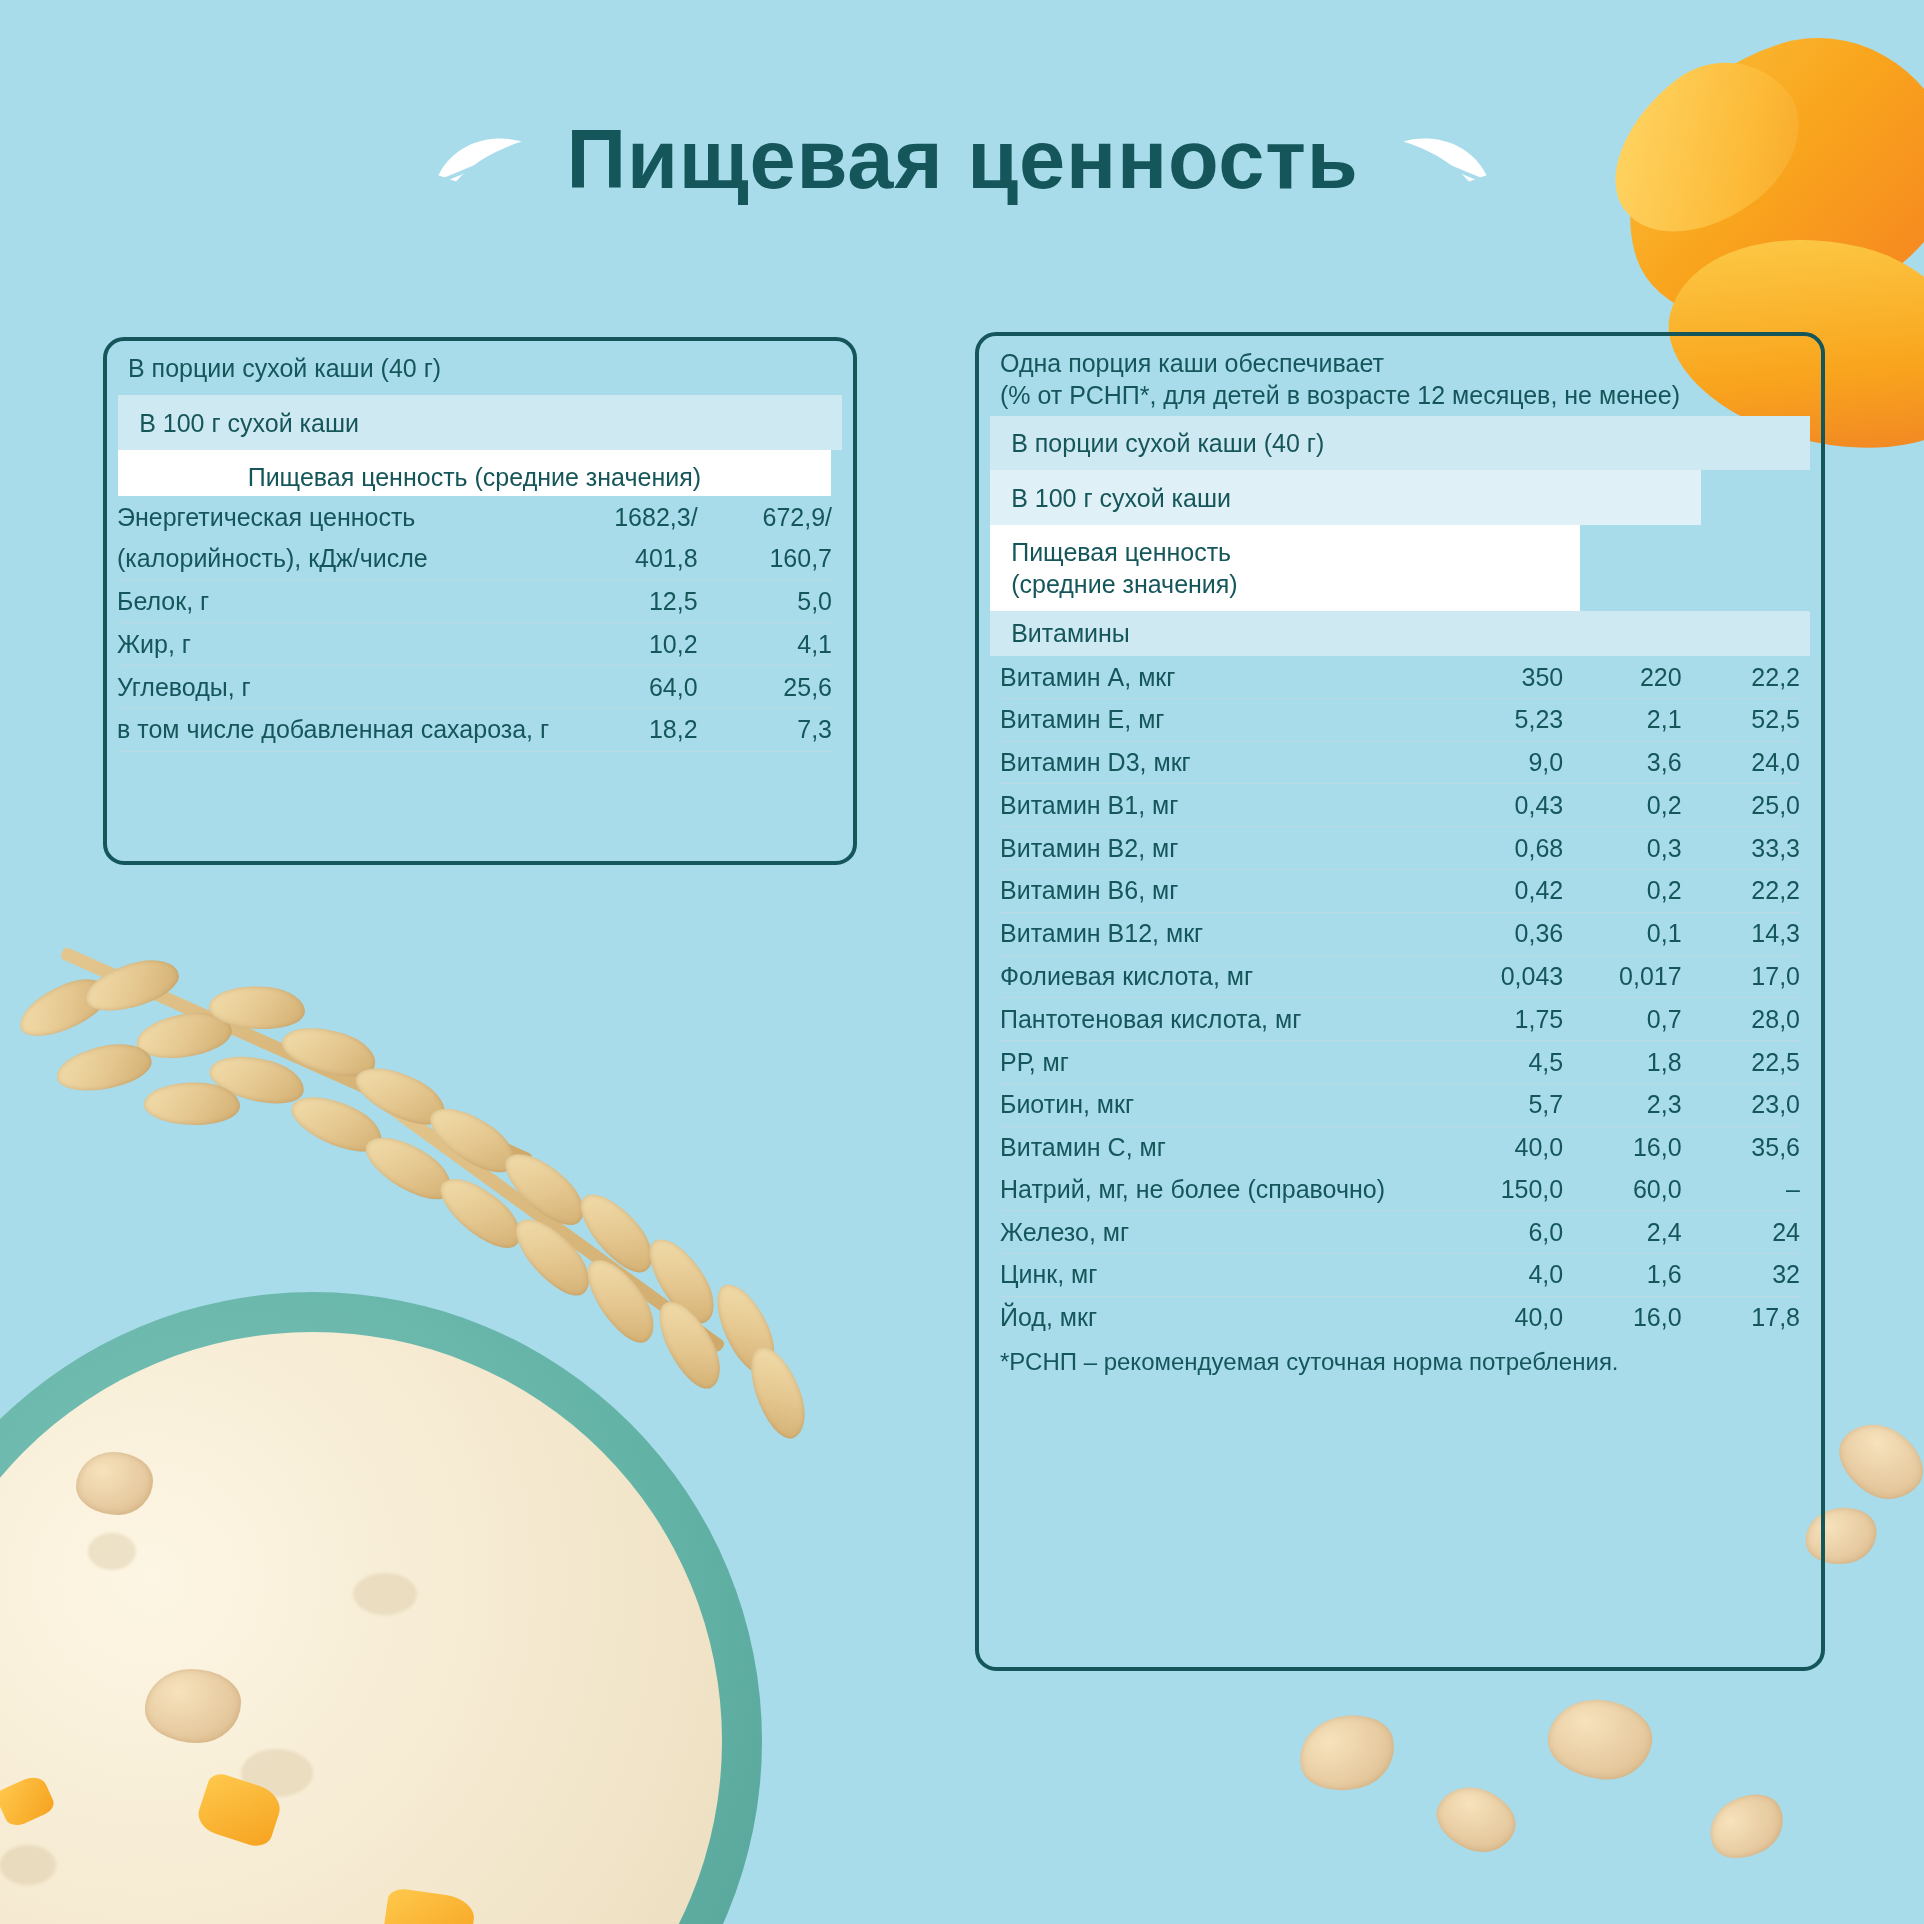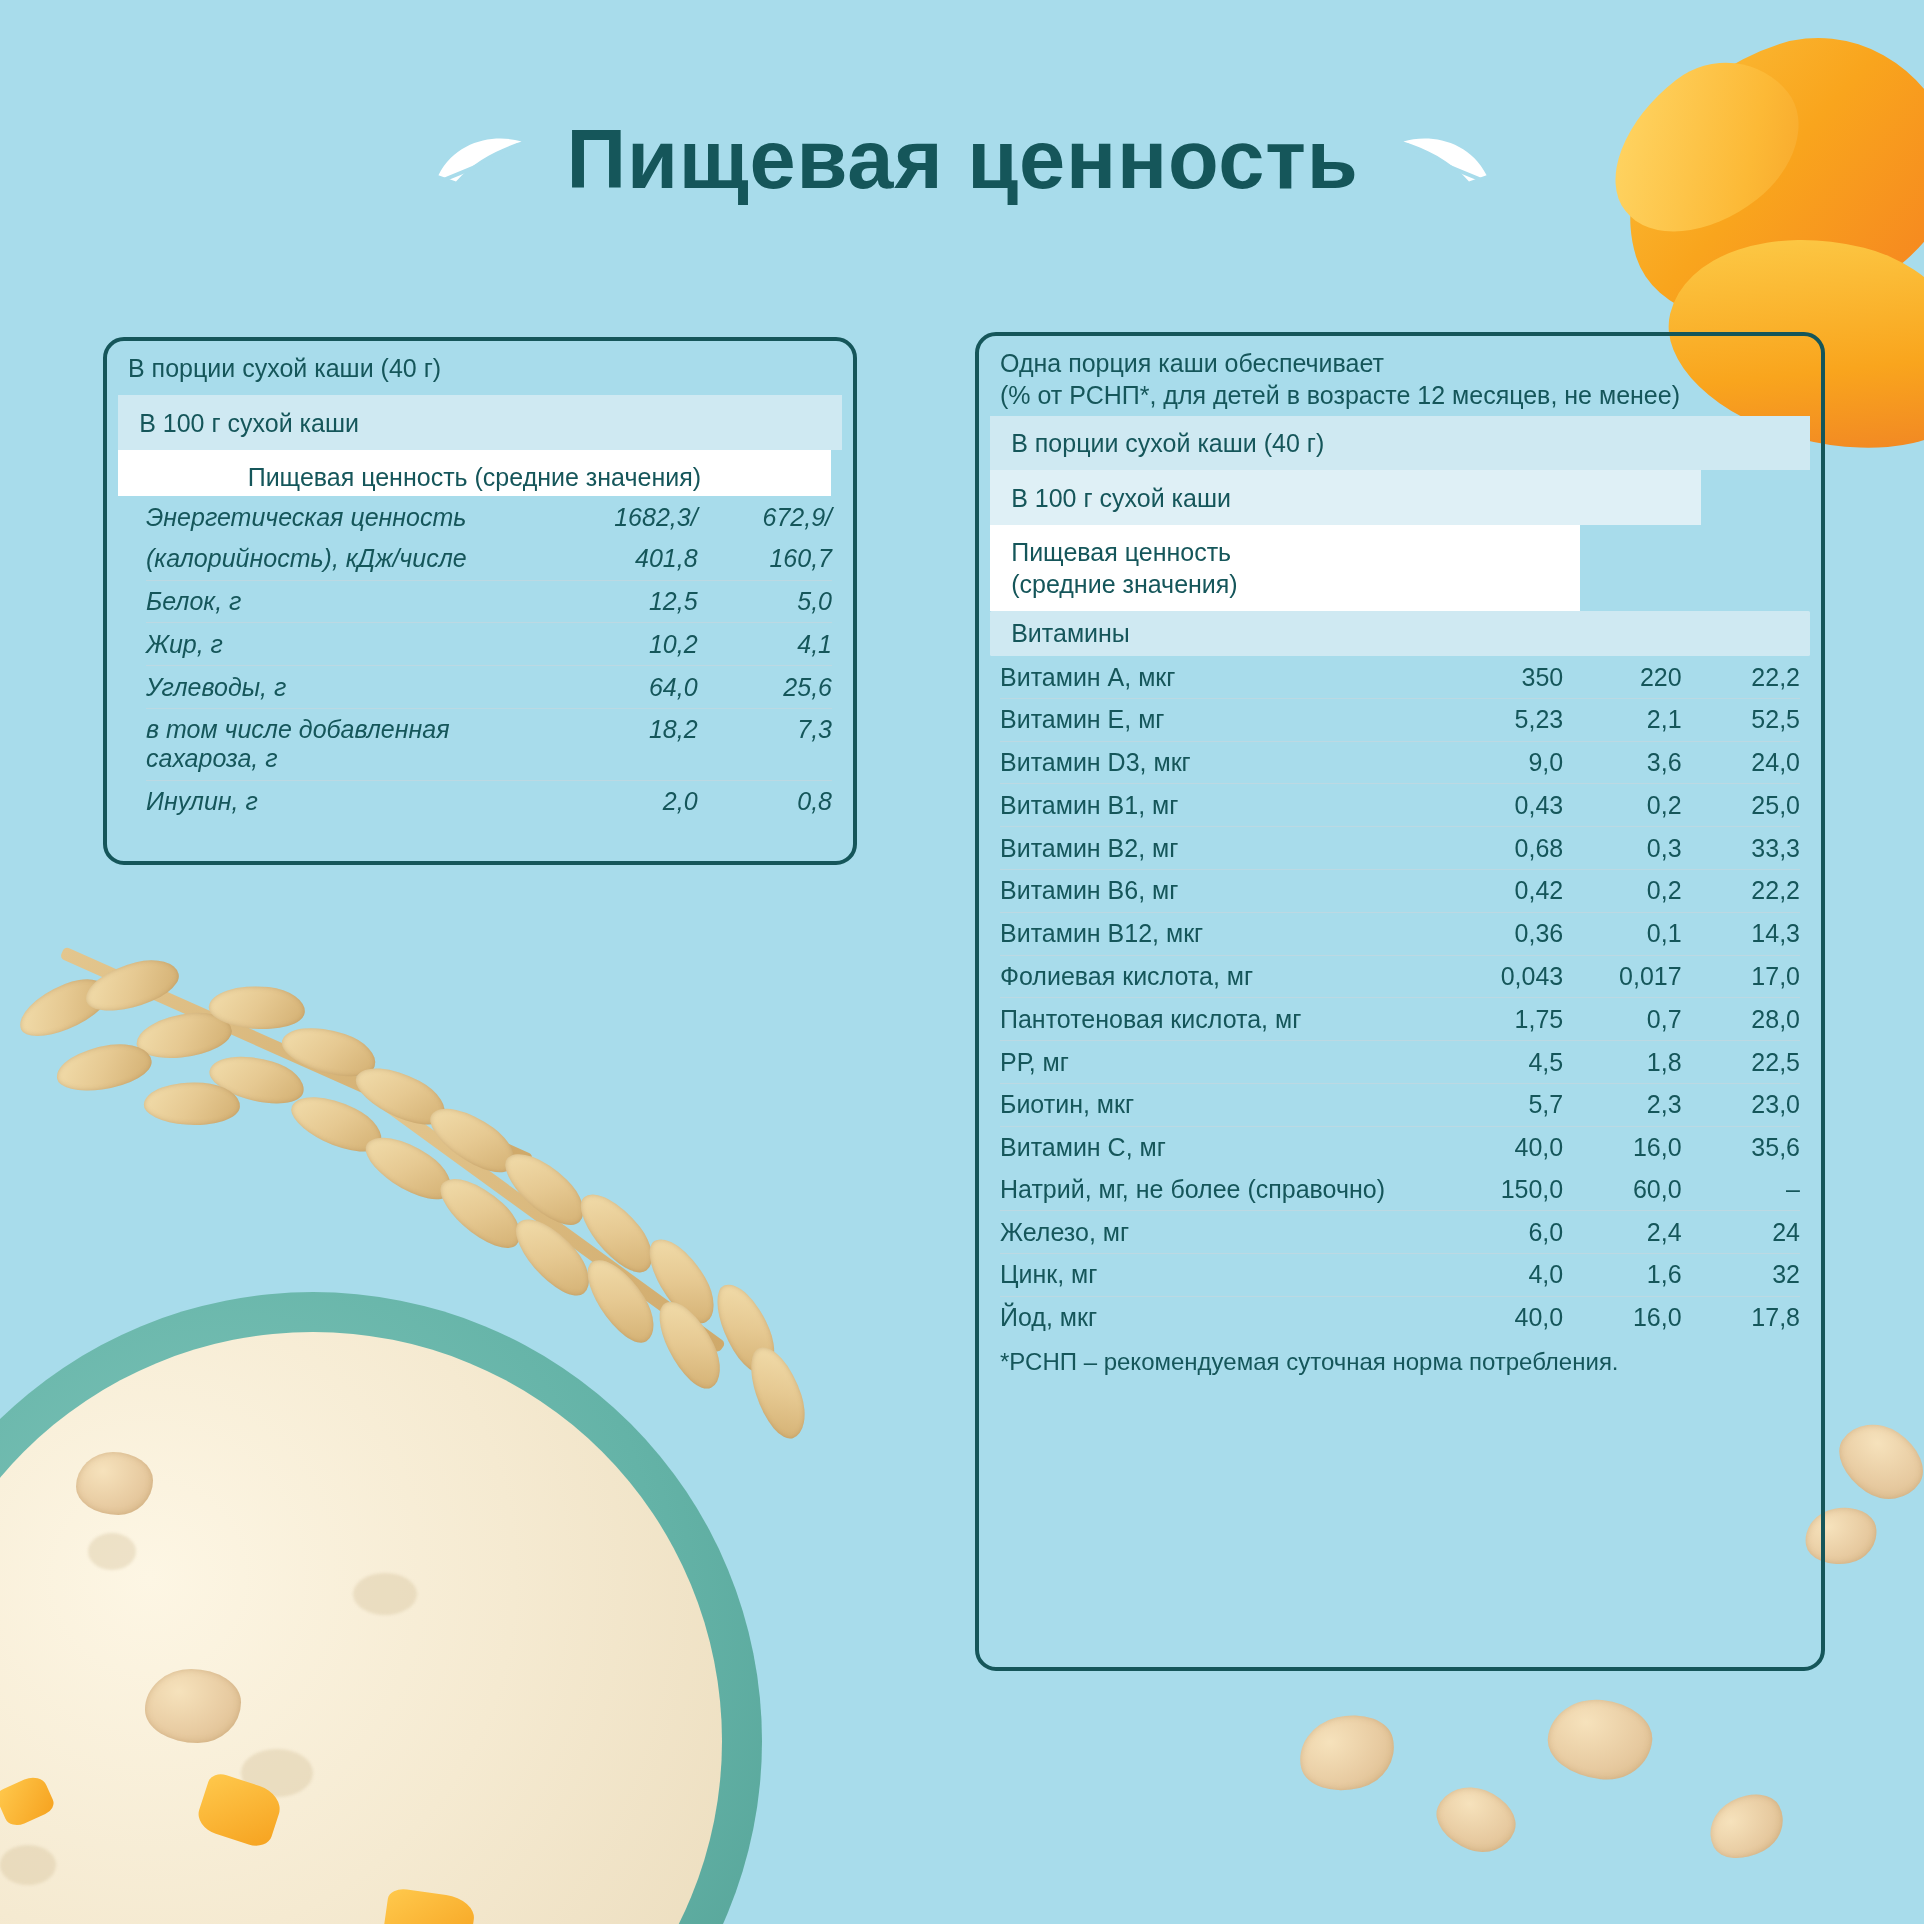--- a/index.html
+++ b/index.html
@@ -155,21 +155,21 @@
     padding: 6.4px 0;
     vertical-align: top;
   }
   .rows td.num {
     text-align: right;
     white-space: nowrap;
     padding-left: 14.4px;
   }
   .row-sep { border-bottom: 1.6px solid #bcd9e3; }
 
-  .left-inner { padding: 0 21px 0 39px; font-style: italic; }
+  .left-inner { padding: 0 21px 0 10px; }
 
   
   .sec-head {
     background: #cfe9f2;
     color: #15565a;
     font-size: 25px;
     padding: 8px 21px;
     margin: 0 11.2px;
     border-radius: 1.6px;
   }
@@ -286,25 +286,20 @@
         <tr class="row-sep">
           <td>Углеводы, г</td>
           <td class="num">64,0</td>
           <td class="num">25,6</td>
         </tr>
         <tr class="row-sep">
           <td>в том числе добавленная сахароза, г</td>
           <td class="num">18,2</td>
           <td class="num">7,3</td>
         </tr>
-        <tr>
-          <td>Инулин, г</td>
-          <td class="num">2,0</td>
-          <td class="num">0,8</td>
-        </tr>
       </tbody>
     </table>
   </div>
 </div>
 
 <div class="card card-right">
   <div class="pad" style="padding-bottom:4.8px;">
     <div class="txt">Одна порция каши обеспечивает</div>
     <div class="txt">(% от РСНП*, для детей в возрасте 12 месяцев, не менее)</div>
   </div>

